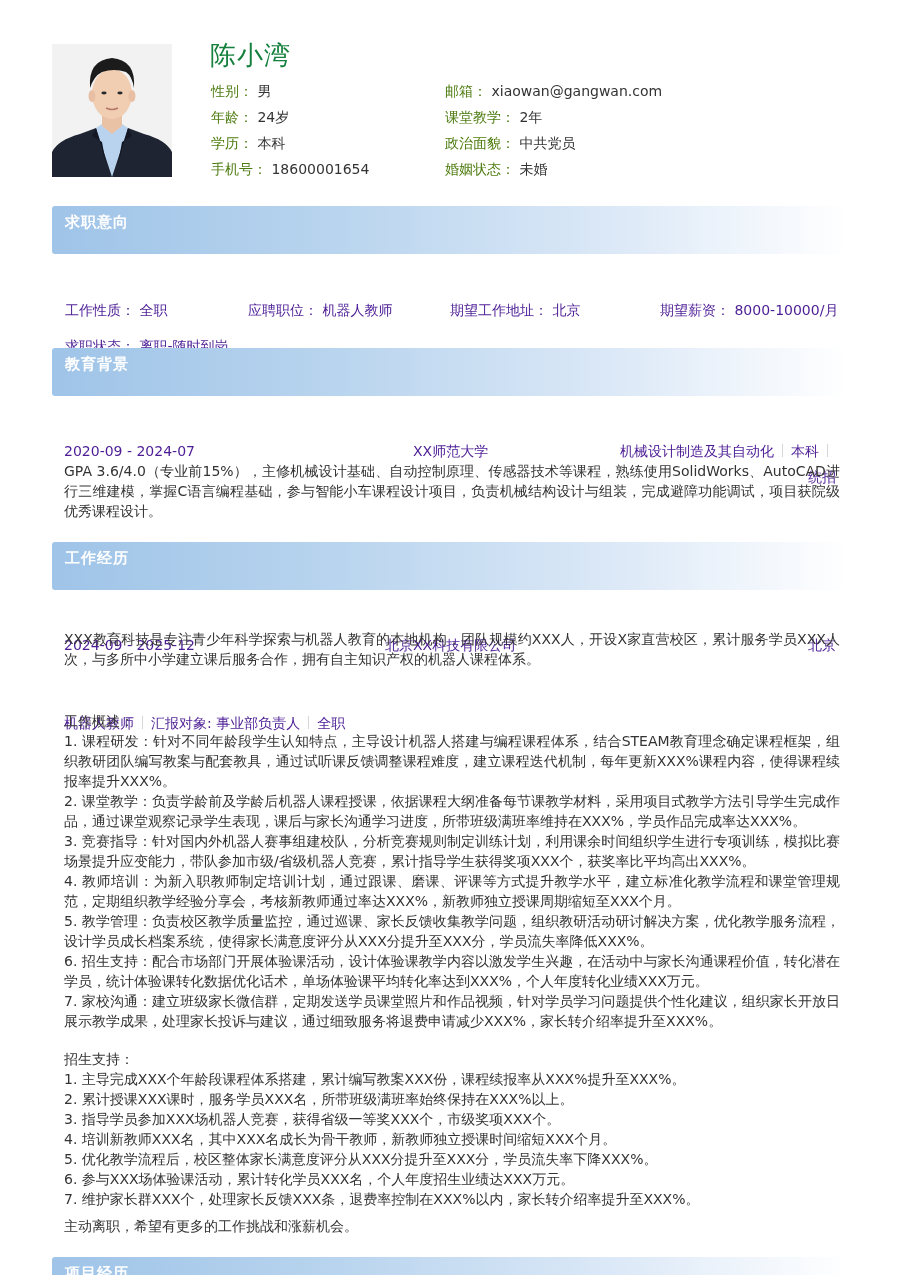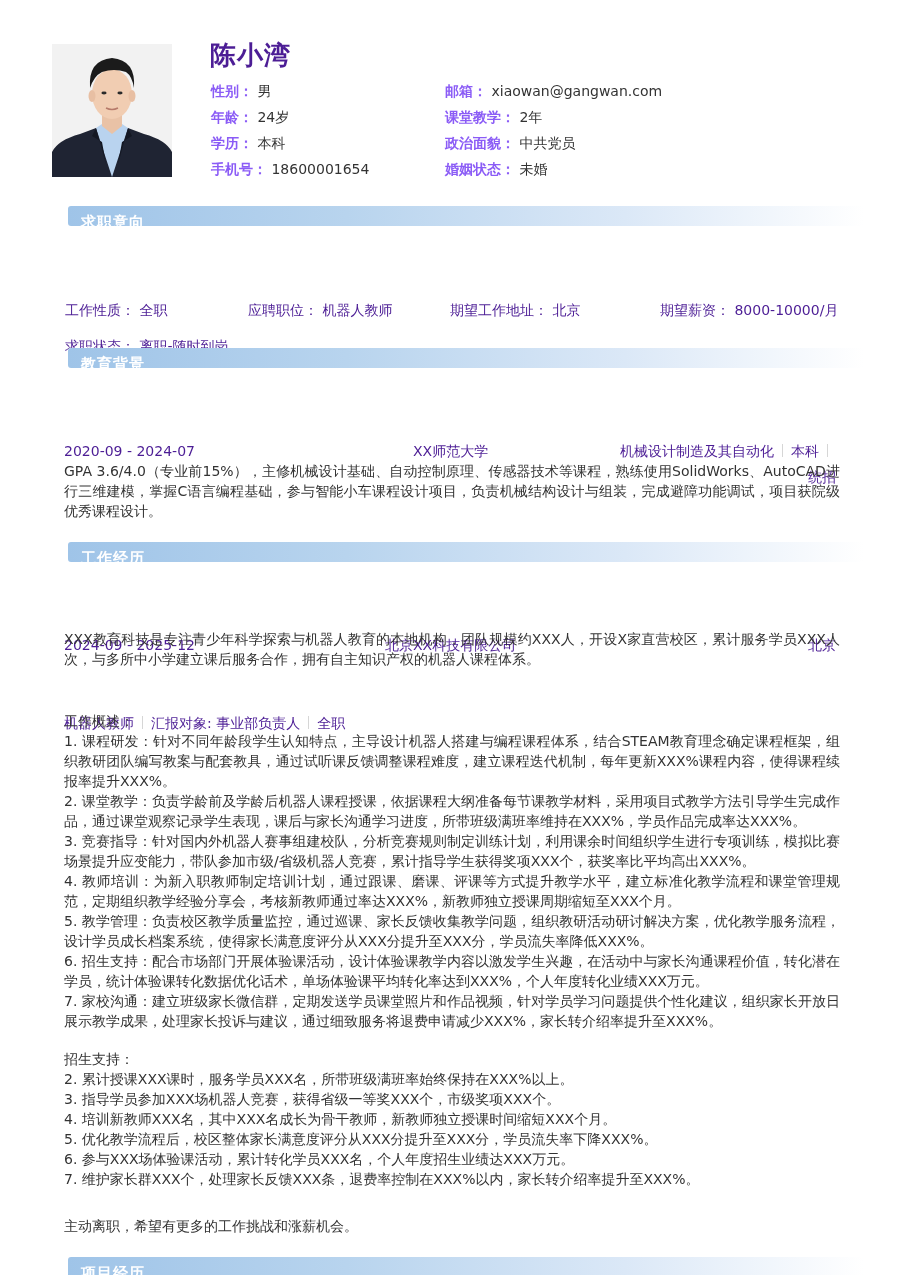--- a/index.html
+++ b/index.html
@@ -14,29 +14,29 @@
 
     
     .photo {
       position: absolute; left: 52px; top: 44px; width: 120px; height: 133px;
       background: linear-gradient(180deg, #f4f4f4 0%, #eeeeee 55%, #dcdcdc 100%);
       overflow: hidden;
     }
     .photo svg { display: block; width: 120px; height: 133px; }
     .name {
       position: absolute; left: 210px; top: 38px;
-      font-size: 26px; font-weight: bold; color: #4c1d95; letter-spacing: 1px;
+      font-size: 26px; font-weight: normal; color: #15803d; letter-spacing: 1px;
     }
     .info-grid { position: absolute; left: 211px; top: 83px; width: 520px; }
     .info-row { position: absolute; font-size: 14px; color: #333; white-space: nowrap; }
-    .info-row .lbl { color: #8b5cf6; font-weight: bold; }
+    .info-row .lbl { color: #4d7c0f; }
 
     
     .section-bar {
-      position: absolute; left: 68px; width: 796px; height: 20px;
+      position: absolute; left: 52px; width: 796px; height: 48px;
       background: linear-gradient(90deg, #9fc4e8 0%, #b8d4ee 35%, #dbe8f7 70%, #ffffff 100%);
       border-radius: 3px 0 0 3px;
     }
     .section-bar .title {
       position: absolute; left: 13px; top: 7px;
       font-size: 15px; font-weight: bold; color: #ffffff; letter-spacing: 1px;
     }
 
     
     .row-abs { position: absolute; font-size: 14px; color: #4c1d95; white-space: nowrap; margin-top: 38px; }
@@ -181,20 +181,21 @@
     <span class="list-line">2. 课堂教学：负责学龄前及学龄后机器人课程授课，依据课程大纲准备每节课教学材料，采用项目式教学方法引导学生完成作品，通过课堂观察记录学生表现，课后与家长沟通学习进度，所带班级满班率维持在XXX%，学员作品完成率达XXX%。</span>
     <span class="list-line">3. 竞赛指导：针对国内外机器人赛事组建校队，分析竞赛规则制定训练计划，利用课余时间组织学生进行专项训练，模拟比赛场景提升应变能力，带队参加市级/省级机器人竞赛，累计指导学生获得奖项XXX个，获奖率比平均高出XXX%。</span>
     <span class="list-line">4. 教师培训：为新入职教师制定培训计划，通过跟课、磨课、评课等方式提升教学水平，建立标准化教学流程和课堂管理规范，定期组织教学经验分享会，考核新教师通过率达XXX%，新教师独立授课周期缩短至XXX个月。</span>
     <span class="list-line">5. 教学管理：负责校区教学质量监控，通过巡课、家长反馈收集教学问题，组织教研活动研讨解决方案，优化教学服务流程，设计学员成长档案系统，使得家长满意度评分从XXX分提升至XXX分，学员流失率降低XXX%。</span>
     <span class="list-line">6. 招生支持：配合市场部门开展体验课活动，设计体验课教学内容以激发学生兴趣，在活动中与家长沟通课程价值，转化潜在学员，统计体验课转化数据优化话术，单场体验课平均转化率达到XXX%，个人年度转化业绩XXX万元。</span>
     <span class="list-line">7. 家校沟通：建立班级家长微信群，定期发送学员课堂照片和作品视频，针对学员学习问题提供个性化建议，组织家长开放日展示教学成果，处理家长投诉与建议，通过细致服务将退费申请减少XXX%，家长转介绍率提升至XXX%。</span>
   </div>
 
   <div class="para" style="top:1049px;">
     <span class="list-line">招生支持：</span>
+    <span class="list-line">1. 主导完成XXX个年龄段课程体系搭建，累计编写教案XXX份，课程续报率从XXX%提升至XXX%。</span>
     <span class="list-line">2. 累计授课XXX课时，服务学员XXX名，所带班级满班率始终保持在XXX%以上。</span>
     <span class="list-line">3. 指导学员参加XXX场机器人竞赛，获得省级一等奖XXX个，市级奖项XXX个。</span>
     <span class="list-line">4. 培训新教师XXX名，其中XXX名成长为骨干教师，新教师独立授课时间缩短XXX个月。</span>
     <span class="list-line">5. 优化教学流程后，校区整体家长满意度评分从XXX分提升至XXX分，学员流失率下降XXX%。</span>
     <span class="list-line">6. 参与XXX场体验课活动，累计转化学员XXX名，个人年度招生业绩达XXX万元。</span>
     <span class="list-line">7. 维护家长群XXX个，处理家长反馈XXX条，退费率控制在XXX%以内，家长转介绍率提升至XXX%。</span>
   </div>
 
   <div class="para" style="top:1216px;">主动离职，希望有更多的工作挑战和涨薪机会。</div>
 

